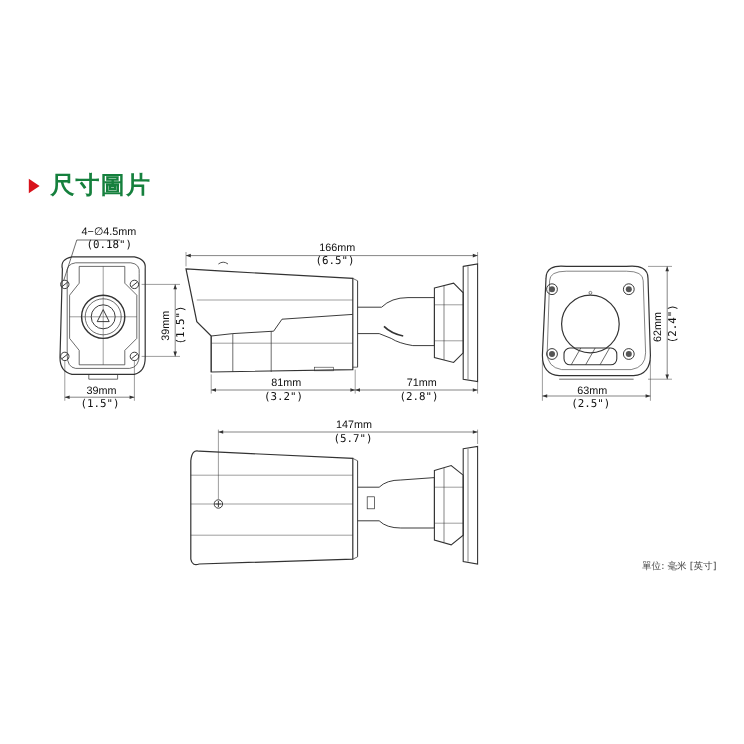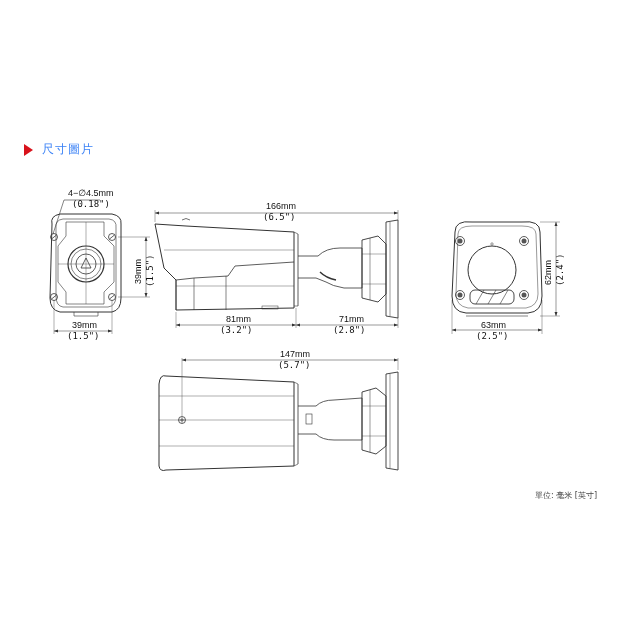--- a/index.html
+++ b/index.html
@@ -1,23 +1,23 @@
 <!DOCTYPE html>
 <html><head>
   <meta charset="utf-8">
   <style>
     html, body { margin: 0; padding: 0; background: #ffffff; }
     body { width: 620px; height: 620px; position: relative; overflow: hidden; font-family: "DejaVu Sans", sans-serif; }
     .header { position: absolute; left: 24px; top: 141px; display: flex; align-items: center; }
     .header .tri { width: 0; height: 0; border-top: 6px solid transparent; border-bottom: 6px solid transparent; border-left: 9px solid #d8121b; margin-right: 9px; }
-    .header .title { font-size: 12px; font-weight: normal; color: #3b82f6; letter-spacing: 1px; }
+    .header .title { font-size: 20px; font-weight: bold; color: #15803d; letter-spacing: 1px; }
     svg.drawing { position: absolute; left: 0; top: 0; }
     .lbl { font-family: "Liberation Sans", sans-serif; fill: #111; }
     .mono { font-family: "DejaVu Sans Mono", monospace; fill: #111; }
-    .units { position: absolute; left: 535px; top: 490px; font-size: 8px; color: #444; }
+    .units { position: absolute; left: 535px; top: 466px; font-size: 8px; color: #444; }
   </style>
 </head>
 <body>
 
 <div class="header">
   <span class="tri"></span>
   <span class="title">尺寸圖片</span>
 </div>
 
 <svg class="drawing" width="620" height="620" viewBox="0 0 620 620" fill="none" stroke="#333" stroke-width="0.8">

